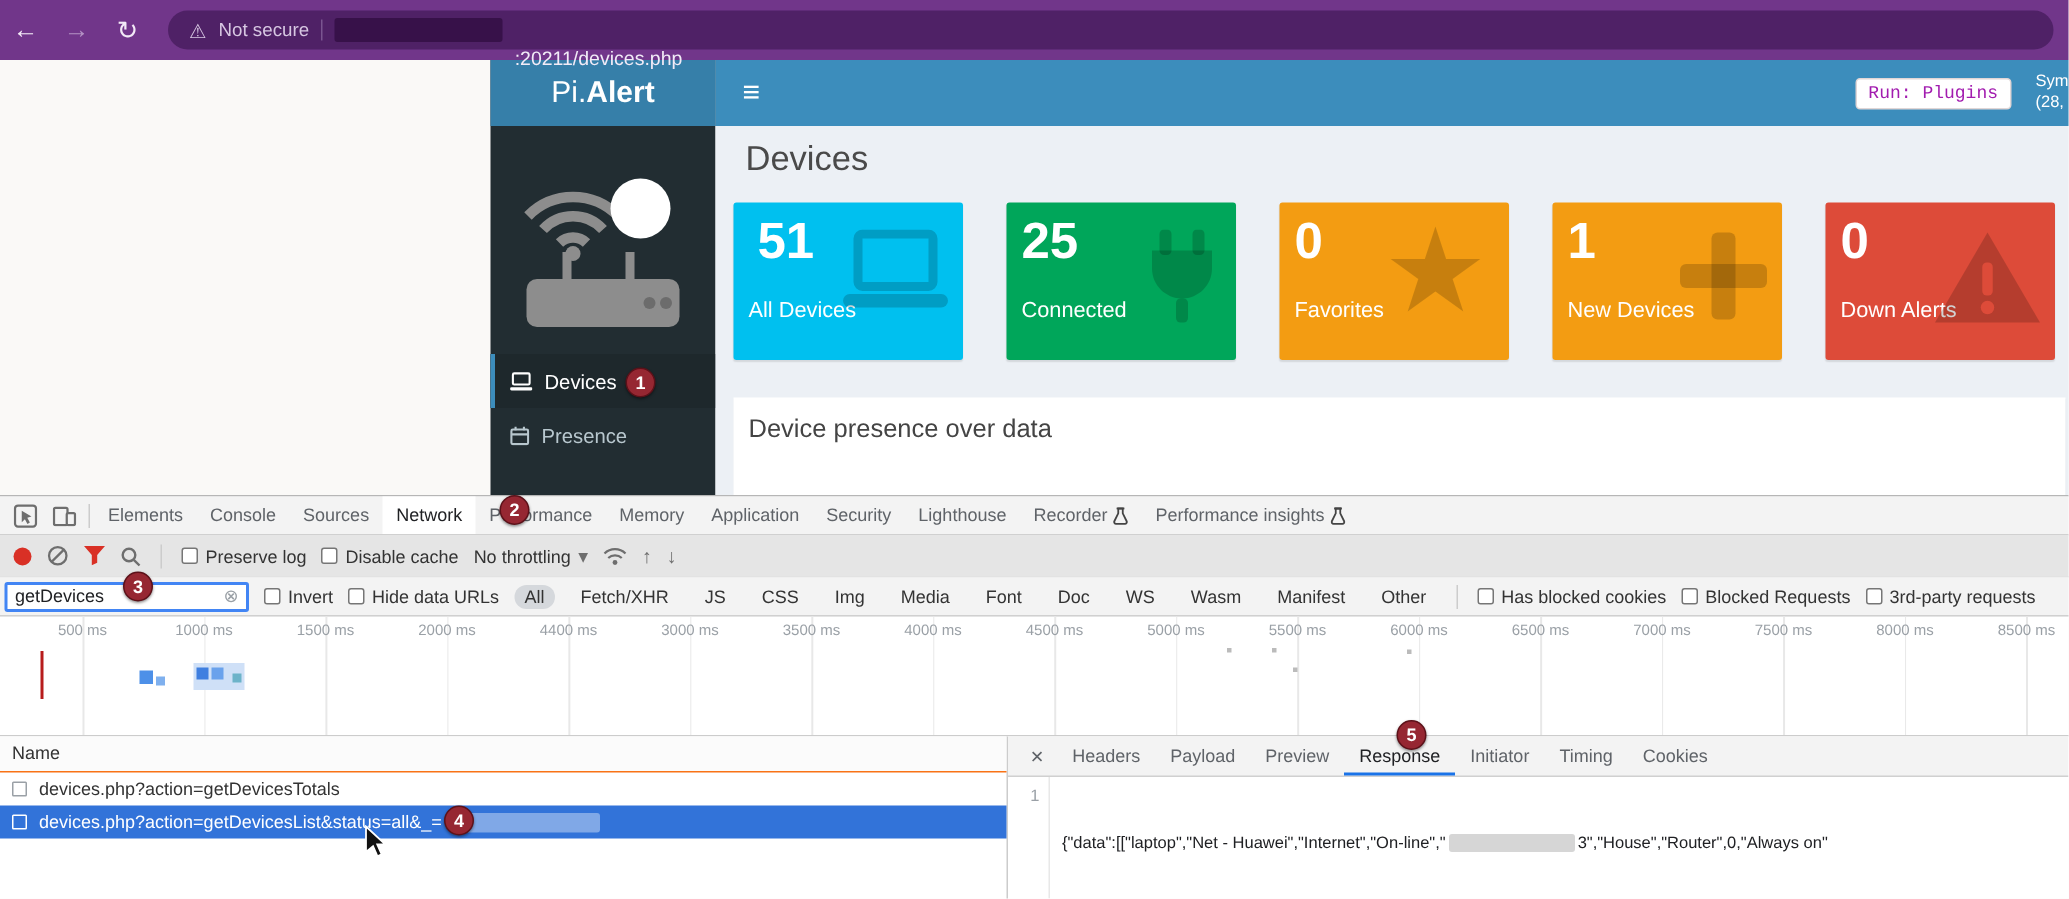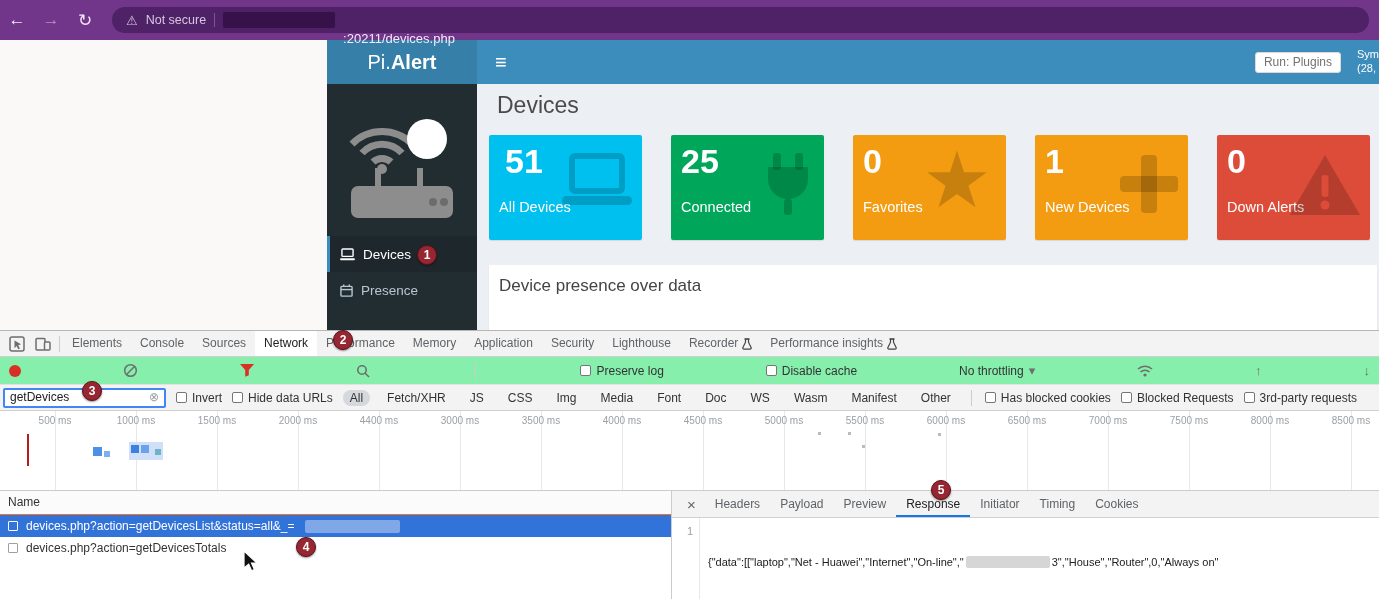--- a/index.html
+++ b/index.html
@@ -22,21 +22,21 @@
   .sidebar { position:absolute; left:327px; top:0; width:150px; height:100%; background:#222d32; }
   .logo { height:44px; background:#367fa9; color:#fff; font-size:20px; display:flex; align-items:center; justify-content:center; }
   .logo b { font-weight:bold; }
   .router-art { position:absolute; top:52px; left:10px; width:130px; height:138px; }
   .menu { position:absolute; top:196px; left:0; right:0; }
   .menu-item { height:36px; display:flex; align-items:center; gap:8px; padding-left:13px; color:#b8c7ce; font-size:13.5px; cursor:default; }
   .menu-item.active { background:#1e282c; border-left:3px solid #3c8dbc; padding-left:10px; color:#fff; }
 
   .main-top { position:absolute; left:477px; top:0; right:0; height:44px; background:#3c8dbc; }
   .hamburger { position:absolute; left:18px; top:0; line-height:44px; color:#fff; font-size:20px; }
-  .run-btn { position:absolute; right:38px; top:12px; background:#fff; border:1px solid #e0d6d6; border-radius:3px; color:#737373; font-family:Liberation Sans, sans-serif; font-size:12px; padding:2px 8px 3px; }
+  .run-btn { position:absolute; right:38px; top:12px; background:#fff; border:1px solid #e0d6d6; border-radius:3px; color:#a21caf; font-family:Liberation Mono, monospace; font-size:12px; padding:2px 8px 3px; }
   .hdr-partial { position:absolute; right:0; top:7px; width:22px; overflow:hidden; color:#fff; font-size:11px; line-height:14px; white-space:nowrap; }
 
   .content { position:absolute; left:477px; top:44px; right:0; bottom:0; background:#ecf0f5; overflow:hidden; }
   .page-title { position:absolute; left:20px; top:8px; font-size:23px; font-weight:normal; color:#4a4a4a; }
   .cards { position:absolute; left:12px; top:51px; display:flex; gap:29px; }
   .card { width:153px; height:105px; border-radius:2px; color:#fff; position:relative; padding:6px 10px; box-shadow:0 1px 1px rgba(0,0,0,0.1); }
   .c0 { background:#00c0ef;padding-left:16px; } .c1 { background:#00a65a; } .c2 { background:#f39c12; } .c3 { background:#f39c12; } .c4 { background:#dd4b39; }
   .card .num { font-size:34px; font-weight:bold; line-height:40px; }
   .card .lbl { position:absolute; left:10px; top:64px; font-size:14.5px; }
   .cicon { position:absolute; right:8px; top:18px; }
@@ -50,21 +50,21 @@
 
   
   .devtools { position:absolute; top:330px; left:0; width:100%; height:269px; background:#fff; border-top:1px solid #b6b6b6; font-size:12px; color:#333; z-index:10; }
 
   .dt-tabs { height:26px; background:#f3f3f3; border-bottom:1px solid #d0d0d0; display:flex; align-items:center; padding-left:4px; }
   .dt-toolicon { width:26px; display:flex; justify-content:center; align-items:center; }
   .vsep { width:1px; height:16px; background:#ccc; margin:0 3px; flex:none; }
   .dt-tab { padding:0 9px; height:25px; line-height:25px; color:#5f6368; display:flex; align-items:center; gap:4px; white-space:nowrap; }
   .dt-tab.selected { background:#fff; color:#202124; }
 
-  .dt-toolbar { height:28px; background:#86efac; border-bottom:1px solid #e2e2e2; display:flex; align-items:center; gap:10px; padding:0 9px;justify-content:space-between; }
+  .dt-toolbar { height:28px; background:#e5e5e5; border-bottom:1px solid #e2e2e2; display:flex; align-items:center; gap:10px; padding:0 9px; }
   .rec-dot { width:12px; height:12px; border-radius:50%; background:#d93025; }
   .cb-group { display:flex; align-items:center; gap:5px; color:#333; white-space:nowrap; }
   .cb { width:11px; height:11px; border:1px solid #767676; border-radius:2px; background:#fff; flex:none; }
   .throttle { display:flex; align-items:center; gap:5px; color:#333; }
   .arr { color:#6e6e6e; font-size:13px; }
 
   .dt-filter { height:26px; background:#f3f3f3; border-bottom:1px solid #d0d0d0; display:flex; align-items:center; gap:10px; padding:0 3px; white-space:nowrap; }
   .filter-input { width:163px; height:20px; background:#fff; border:2px solid #4285f4; border-radius:2px; display:flex; align-items:flex-start; padding:0 5px; color:#202124; flex:none; }
   .filter-input .sp { flex:1; }
   .clear-x { color:#9aa0a6; font-size:12px; }
@@ -388,28 +388,28 @@
       <div class="mark" style="left:155px;top:38px;width:6px;height:6px;background:#6db3c9"></div>
       <div class="mark" style="left:818px;top:21px;width:3px;height:3px;background:#bbb"></div>
       <div class="mark" style="left:848px;top:21px;width:3px;height:3px;background:#bbb"></div>
       <div class="mark" style="left:862px;top:34px;width:3px;height:3px;background:#bbb"></div>
       <div class="mark" style="left:938px;top:22px;width:3px;height:3px;background:#bbb"></div>
     </div>
 
     <div class="dt-bottom">
       <div class="req-left">
         <div class="req-header">Name</div>
+        <div class="req-row">
+          <span class="req-cb"></span>
+          <span>devices.php?action=getDevicesTotals</span>
+        </div>
         <div class="req-row selected">
           <span class="req-cb"></span>
           <span>devices.php?action=getDevicesList&amp;status=all&amp;_=</span>
           <span class="row-redact"></span>
-        </div>
-        <div class="req-row">
-          <span class="req-cb"></span>
-          <span>devices.php?action=getDevicesTotals</span>
         </div>
       </div>
       <div class="req-right">
         <div class="detail-tabs">
           <span class="close-x">×</span>
           <div class="detail-tab">Headers</div>
           <div class="detail-tab">Payload</div>
           <div class="detail-tab">Preview</div>
           <div class="detail-tab selected">Response</div>
           <div class="detail-tab">Initiator</div>

